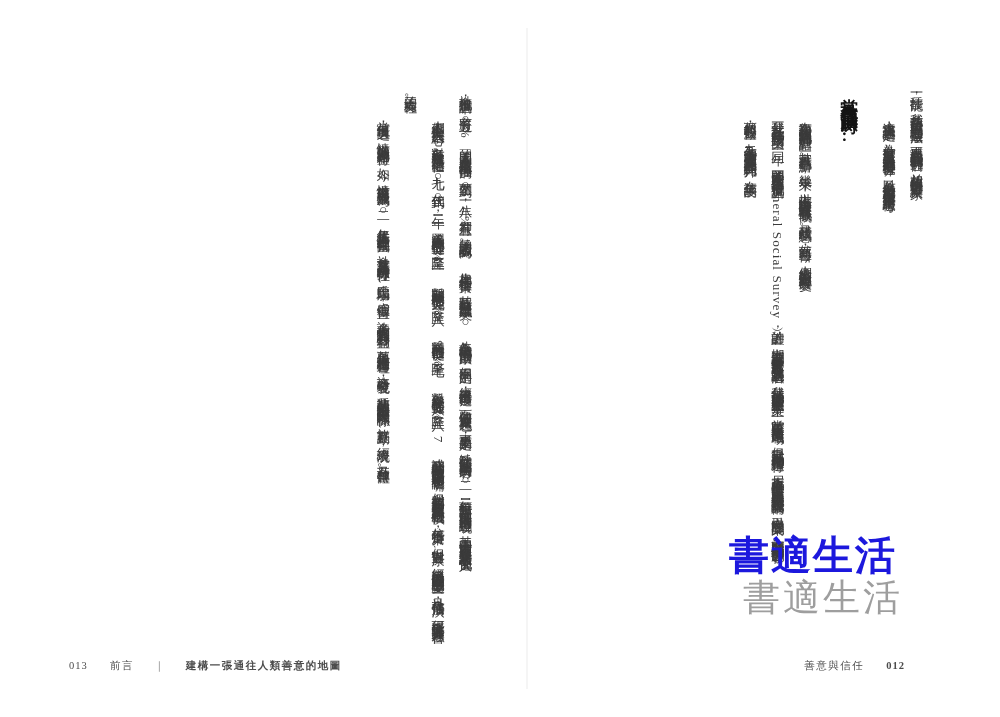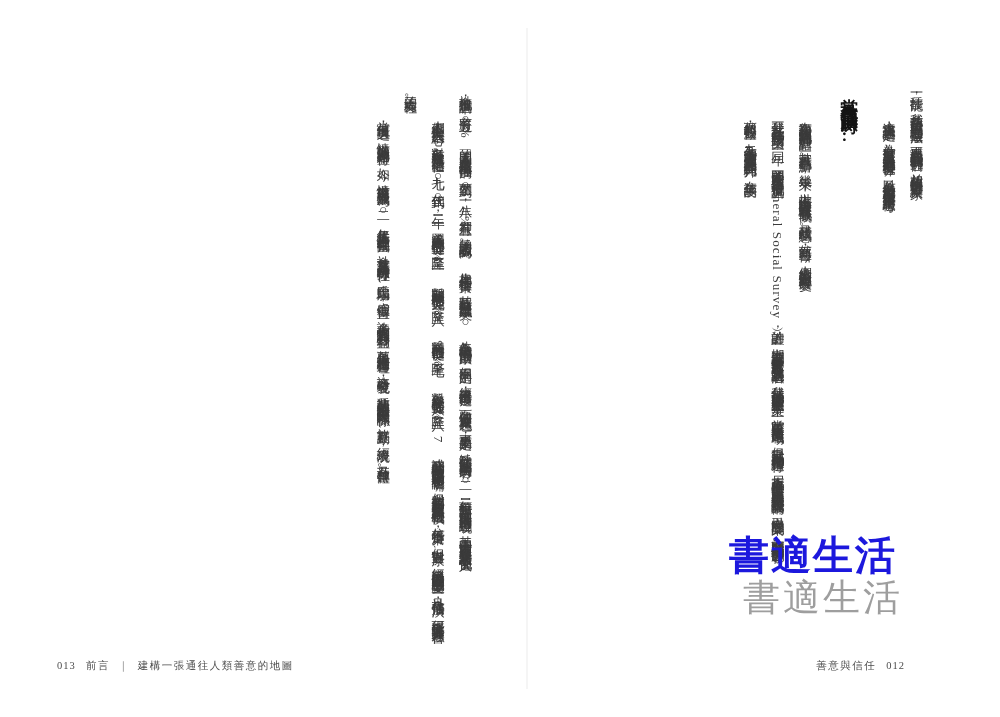--- a/index.html
+++ b/index.html
@@ -42,22 +42,22 @@
   
   .footer{
     position:absolute;bottom:44px;
     font-size:10.5px;color:#4c4c4c;letter-spacing:1.5px;
     font-family:"Liberation Serif","DejaVu Serif",serif;
   }
   .footer-left{ left:57px; }
   .footer-right{ right:95px;text-align:center; }
   .footer .num{ letter-spacing:1px; }
   .footer .sep{ color:#7a7a7a; padding:0 2px; }
-  .footer span{ margin-right:6px; }
-  .footer span:last-child{ margin-right:0; }
+  .footer span{ margin-right:6px;margin-left:12px; }
+  .footer span:last-child{ margin-right:0;font-weight:bold; }
   
   .watermark{
     position:absolute;
     font-family:Liberation Serif, serif;
     white-space:nowrap;
     pointer-events:none;
   }
   .watermark.blue{
     left:729px;top:528px;
     font-size:40px;font-weight:700;

